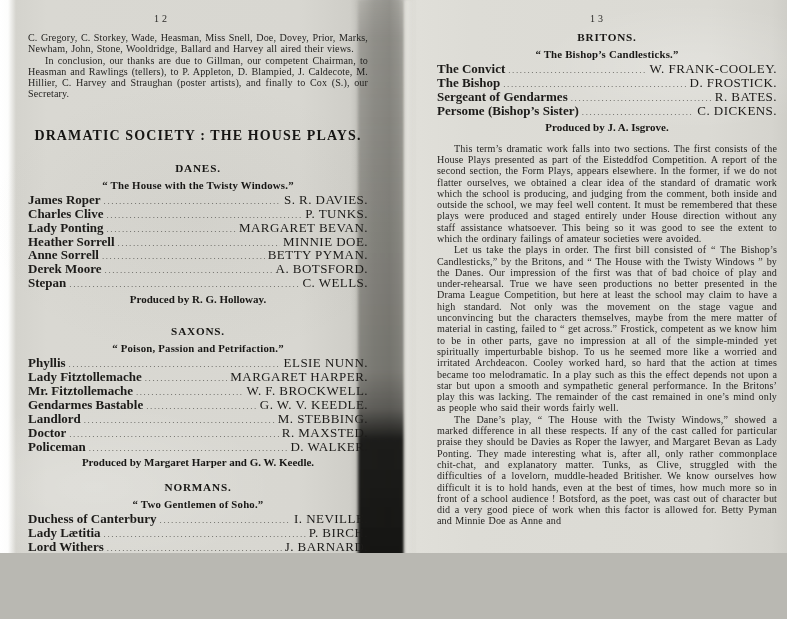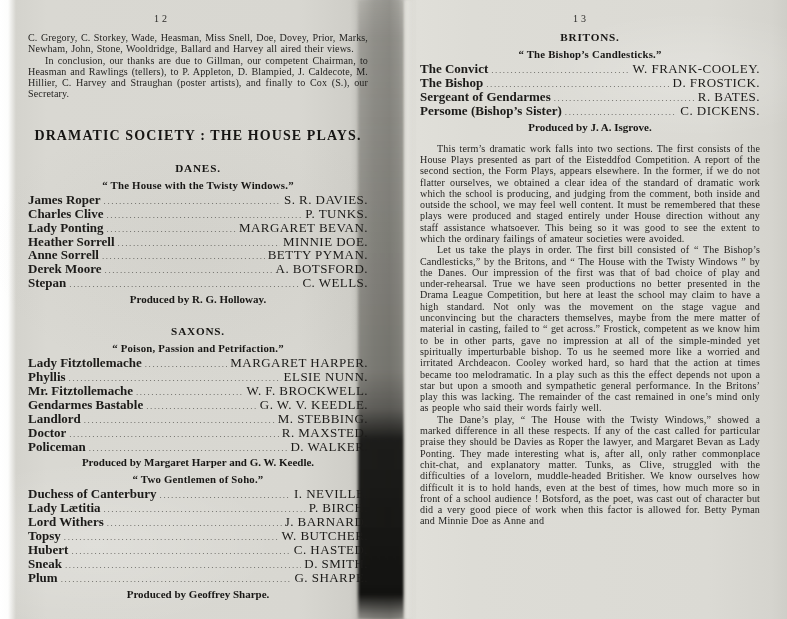--- a/index.html
+++ b/index.html
@@ -1,18 +1,18 @@
 <!DOCTYPE html>
 <html><head>
 <meta charset="utf-8">
 <style>
   html,body{margin:0;padding:0;background:#b9b8b2;}
   #scan{
     position:relative;
-    width:787px;height:619px;
+    width:787px;height:553px;
     overflow:hidden;
     font-family:"Liberation Serif","DejaVu Serif",serif;
     color:#201f1d;
     background:
       radial-gradient(ellipse 220px 90px at 88% 12%, rgba(255,255,255,0.20), transparent 70%),
       radial-gradient(ellipse 260px 120px at 12% 88%, rgba(255,255,255,0.18), transparent 70%),
       radial-gradient(ellipse 300px 200px at 25% 40%, rgba(120,118,110,0.06), transparent 70%),
       linear-gradient(90deg,
         #ffffff 0px, #fdfdfc 8px, #d4d3cd 16px, #d9d8d2 6%,
         #d8d7d1 38%, #cfcec8 44.5%, #bdbcb6 45.8%,
@@ -36,21 +36,21 @@
     filter:blur(1.6px);
   }
   .spine-highlight{
     position:absolute;left:404px;top:0;width:10px;height:619px;
     background:linear-gradient(90deg, rgba(245,244,238,0.55), rgba(245,244,238,0));
     filter:blur(1px);
   }
 
   .page{position:absolute;top:0;height:619px;}
   #page-left{left:28px;width:340px;}
-  #page-right{left:420px;width:340px;}
+  #page-right{left:437px;width:340px;}
 
   .page-num{
     text-align:center;font-size:10px;letter-spacing:3px;
     padding-top:13px;height:12px;color:#2a2927;
   }
   #page-left .page-num{transform:translateX(-36px);}
   #page-right .page-num{transform:translateX(-9px);}
 
   .para{
     font-size:10.1px;line-height:11.3px;text-align:justify;
@@ -149,30 +149,30 @@
           <span class="leader"></span>
           <span class="actor">C. WELLS.</span>
         </div>
     </div>
     <div class="produced">Produced by R. G. Holloway.</div>
 
     <div class="house sec-gap-2">SAXONS.</div>
     <div class="play-title">“ Poison, Passion and Petrifaction.”</div>
     <div class="cast">
       <div class="cast-row">
+          <span class="role">Phyllis</span>
+          <span class="leader"></span>
+          <span class="actor">ELSIE NUNN.</span>
+        </div>
+      <div class="cast-row">
           <span class="role">Lady Fitztollemache</span>
           <span class="leader"></span>
           <span class="actor">MARGARET HARPER.</span>
         </div>
       <div class="cast-row">
-          <span class="role">Phyllis</span>
-          <span class="leader"></span>
-          <span class="actor">ELSIE NUNN.</span>
-        </div>
-      <div class="cast-row">
           <span class="role">Mr. Fitztollemache</span>
           <span class="leader"></span>
           <span class="actor">W. F. BROCKWELL.</span>
         </div>
       <div class="cast-row">
           <span class="role">Gendarmes Bastable</span>
           <span class="leader"></span>
           <span class="actor">G. W. V. KEEDLE.</span>
         </div>
       <div class="cast-row">
@@ -186,20 +186,21 @@
           <span class="actor">R. MAXSTED.</span>
         </div>
       <div class="cast-row">
           <span class="role">Policeman</span>
           <span class="leader"></span>
           <span class="actor">D. WALKER.</span>
         </div>
     </div>
     <div class="produced">Produced by Margaret Harper and G. W. Keedle.</div>
 
+    <div class="house sec-gap-3">NORMANS.</div>
     <div class="play-title">“ Two Gentlemen of Soho.”</div>
     <div class="cast">
       <div class="cast-row">
           <span class="role">Duchess of Canterbury</span>
           <span class="leader"></span>
           <span class="actor">I. NEVILLE.</span>
         </div>
       <div class="cast-row">
           <span class="role">Lady Lætitia</span>
           <span class="leader"></span>

